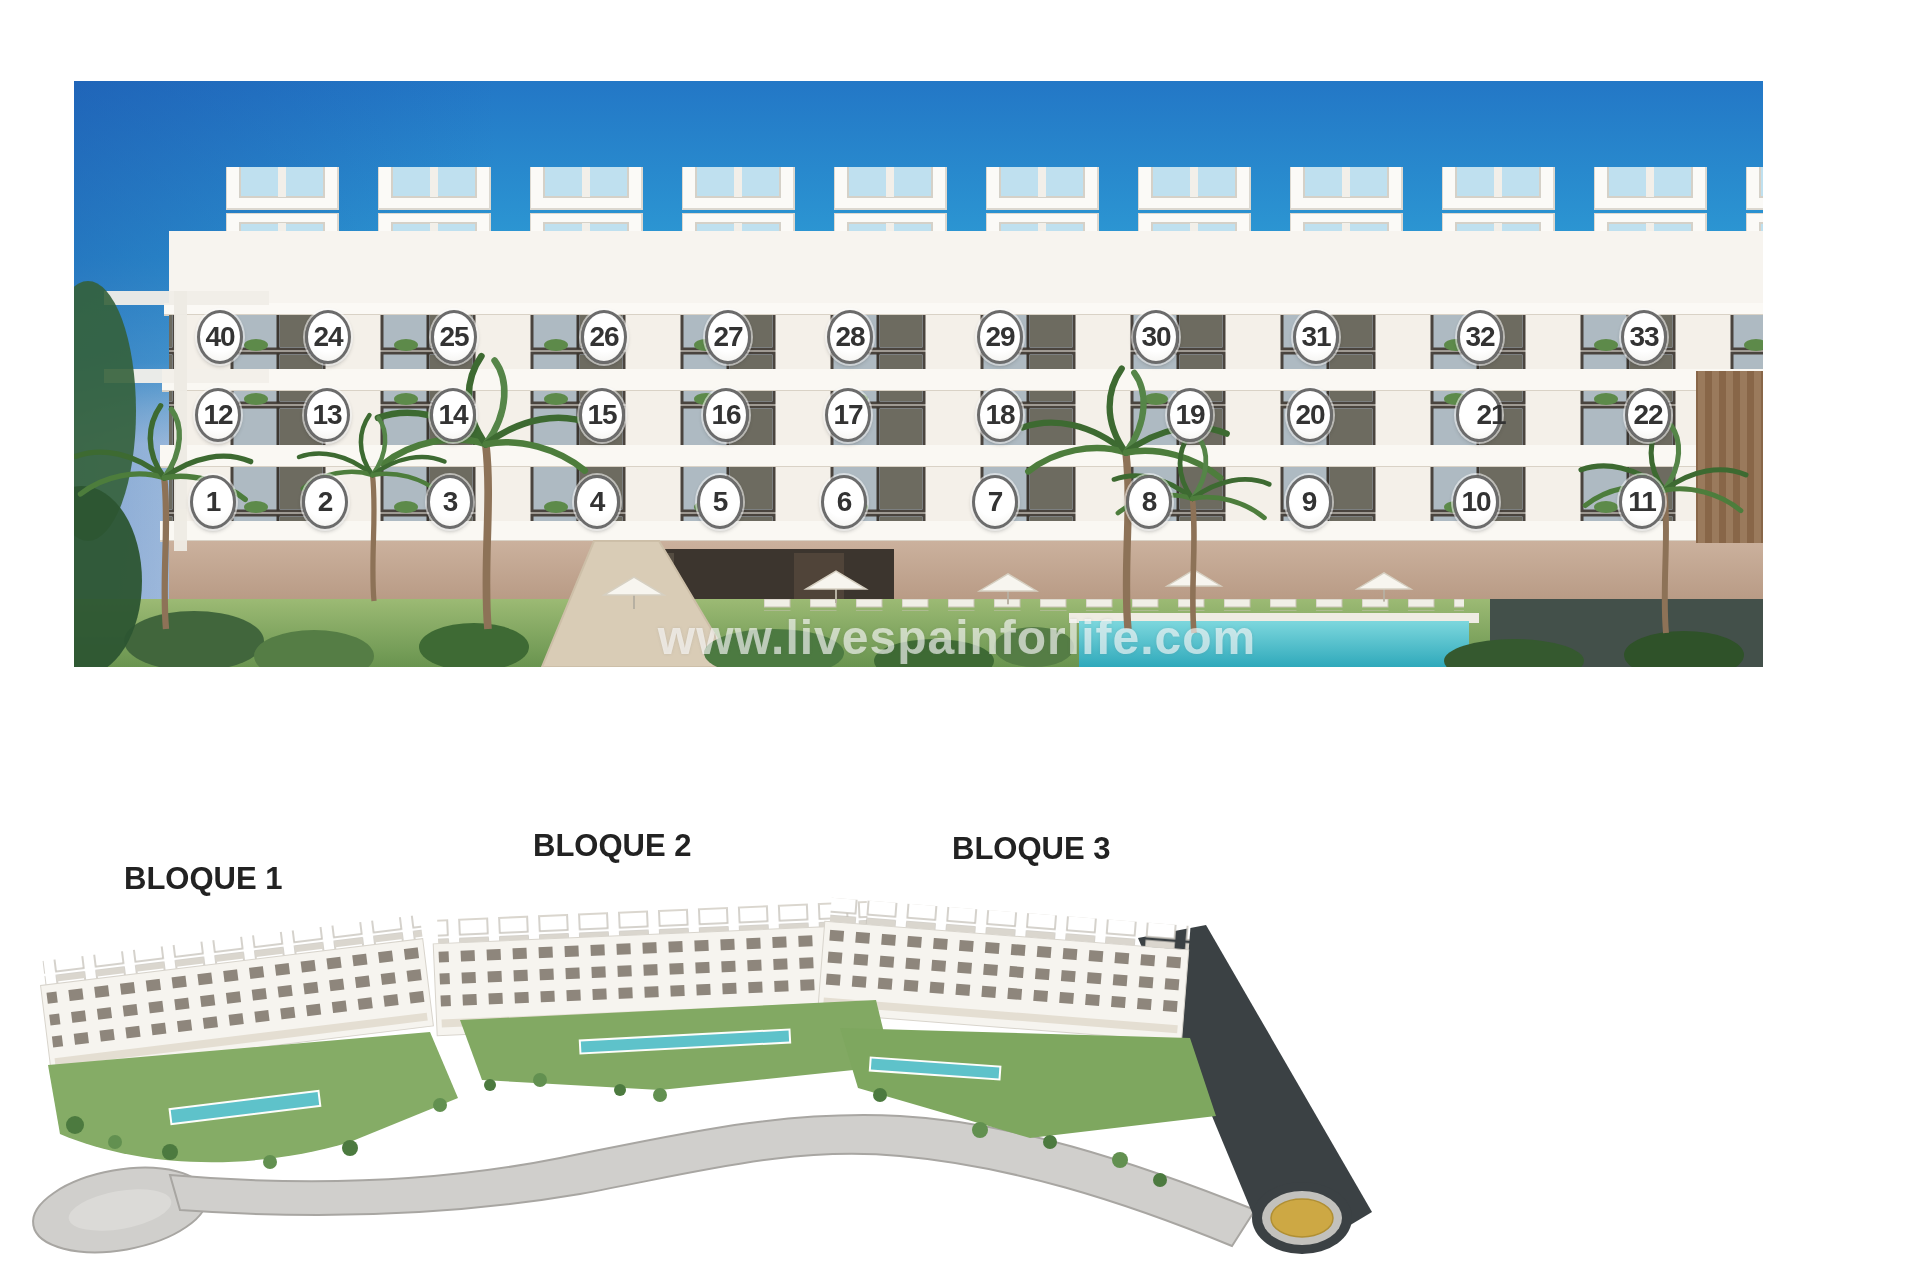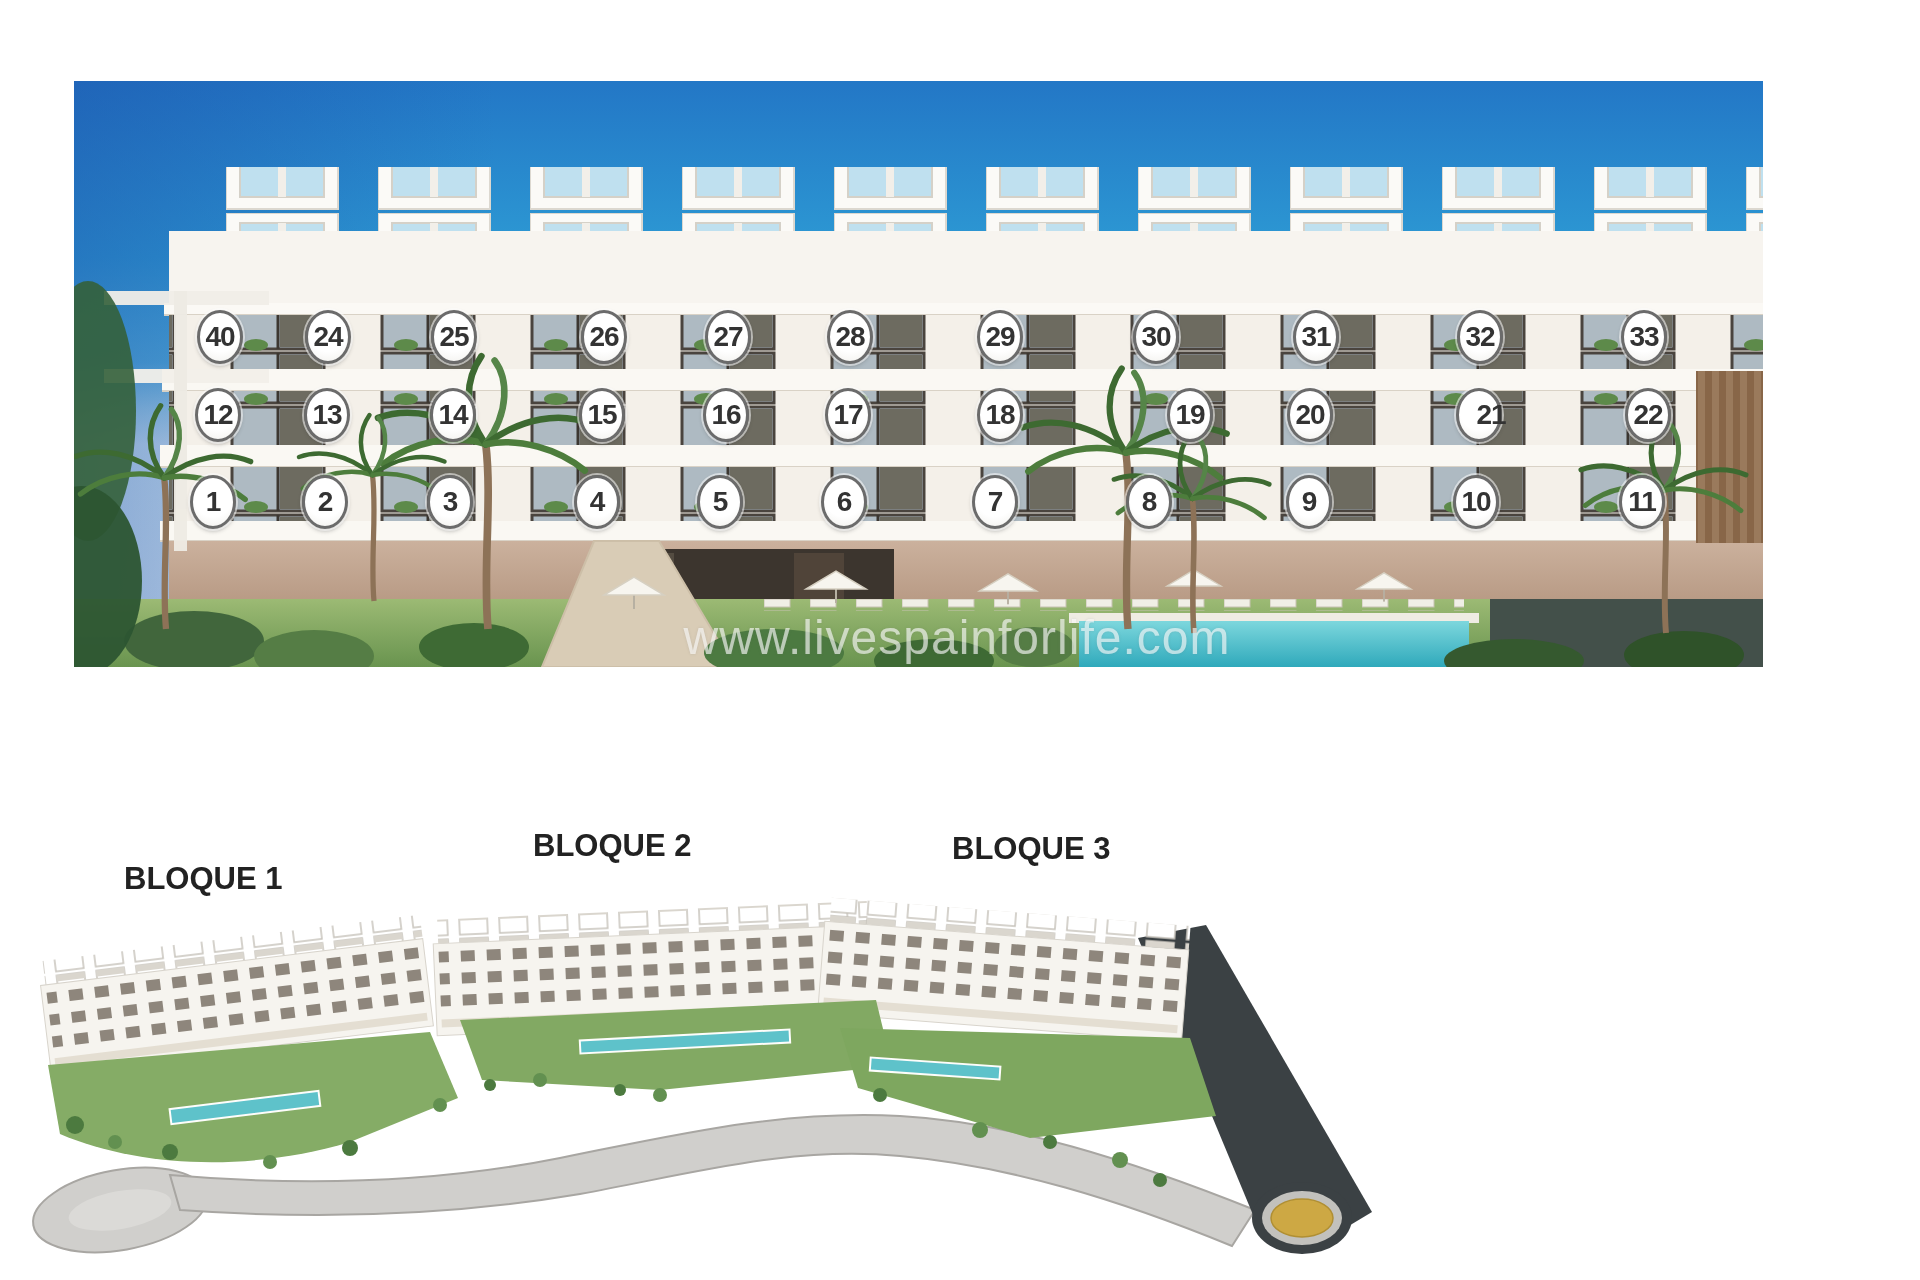--- a/index.html
+++ b/index.html
@@ -8,21 +8,21 @@
     font-family:"Liberation Sans",sans-serif;overflow:hidden;
   }
   
   .photo{
     position:absolute;left:74px;top:81px;width:1689px;height:586px;
     overflow:hidden;background:#2d8fd0;
   }
   .photo svg{display:block;position:absolute;left:0;top:0;}
   .watermark{
     position:absolute;left:883px;top:556px;transform:translate(-50%,-50%);
-    font-size:48px;font-weight:400;color:rgba(255,255,255,0.62);
+    font-size:48px;font-weight:700;color:rgba(255,255,255,0.62);
     letter-spacing:1px;white-space:nowrap;z-index:4;
     text-shadow:0 0 3px rgba(110,110,110,0.18);
   }
   #unit-markers{position:absolute;left:0;top:0;width:100%;height:100%;z-index:5;}
   .unit-marker{
     position:absolute;width:46px;height:54px;border-radius:50%;
     background:radial-gradient(circle at 50% 40%, #ffffff 55%, #f0efeb 100%);
     border:3px solid var(--marker_border,#6b6b6b);
     box-shadow:0 0 0 2px rgba(255,255,255,0.55), 0 2px 4px rgba(40,40,40,0.35);
     color:var(--marker_text,#333333);

